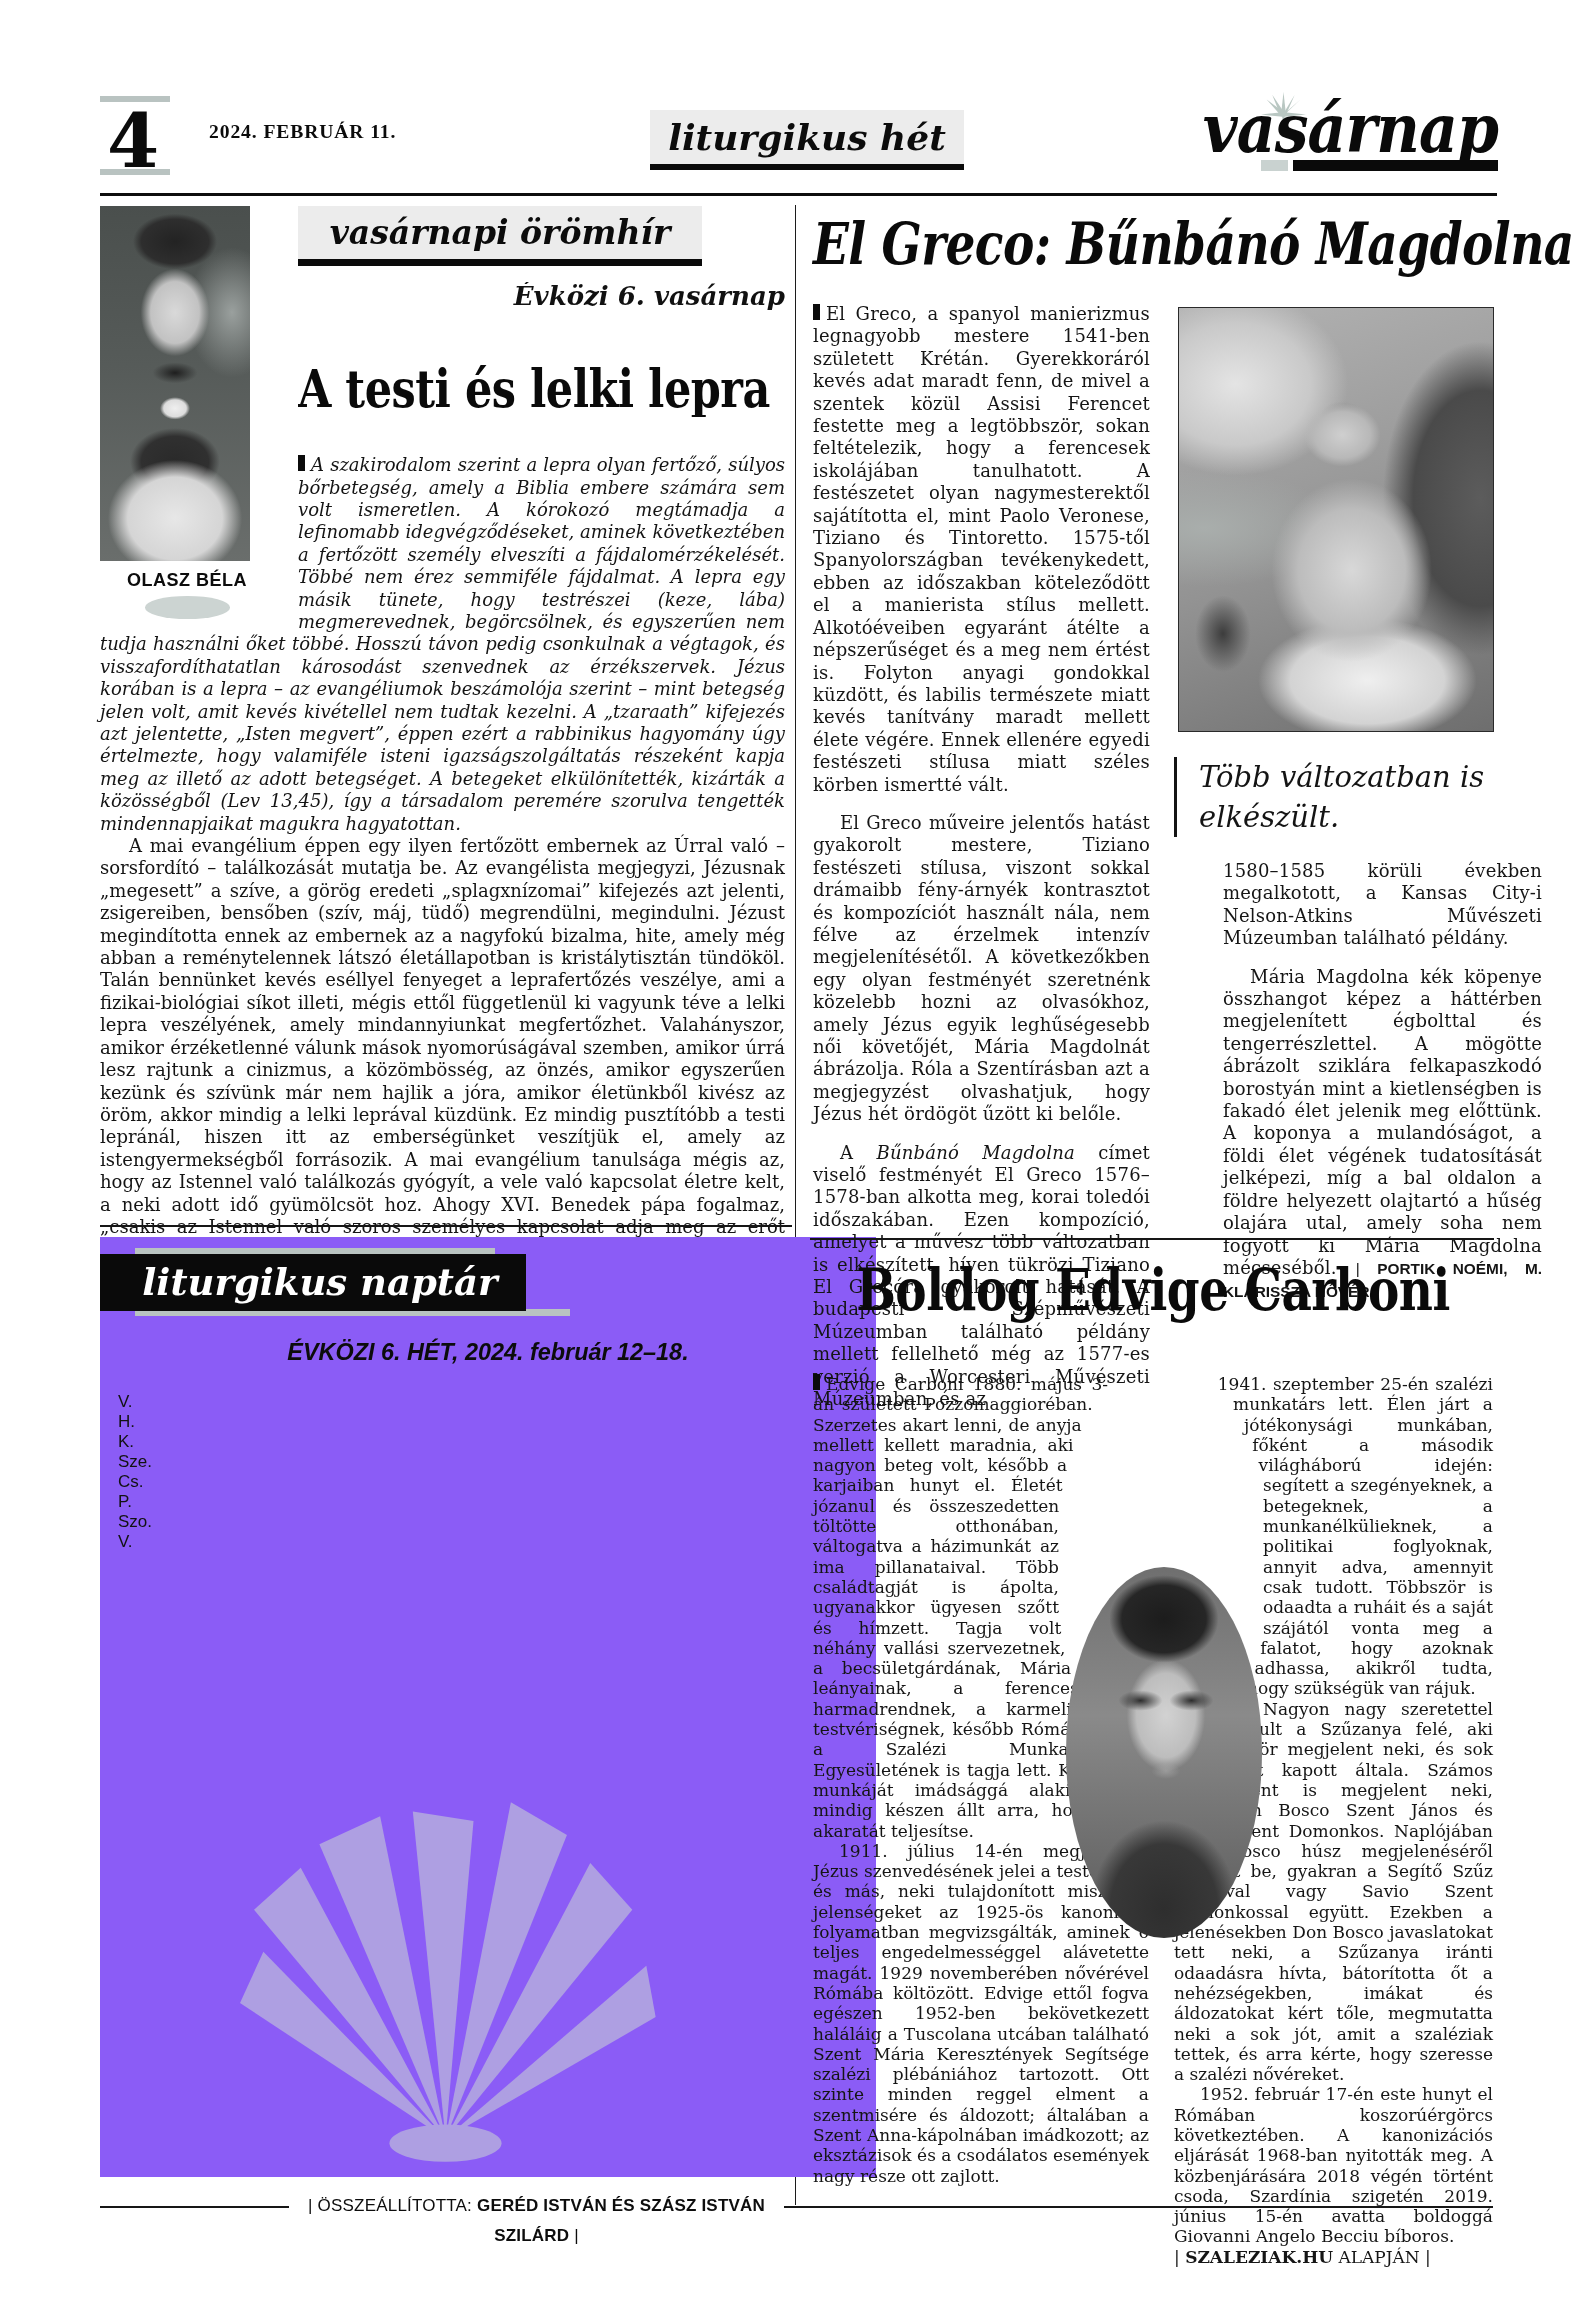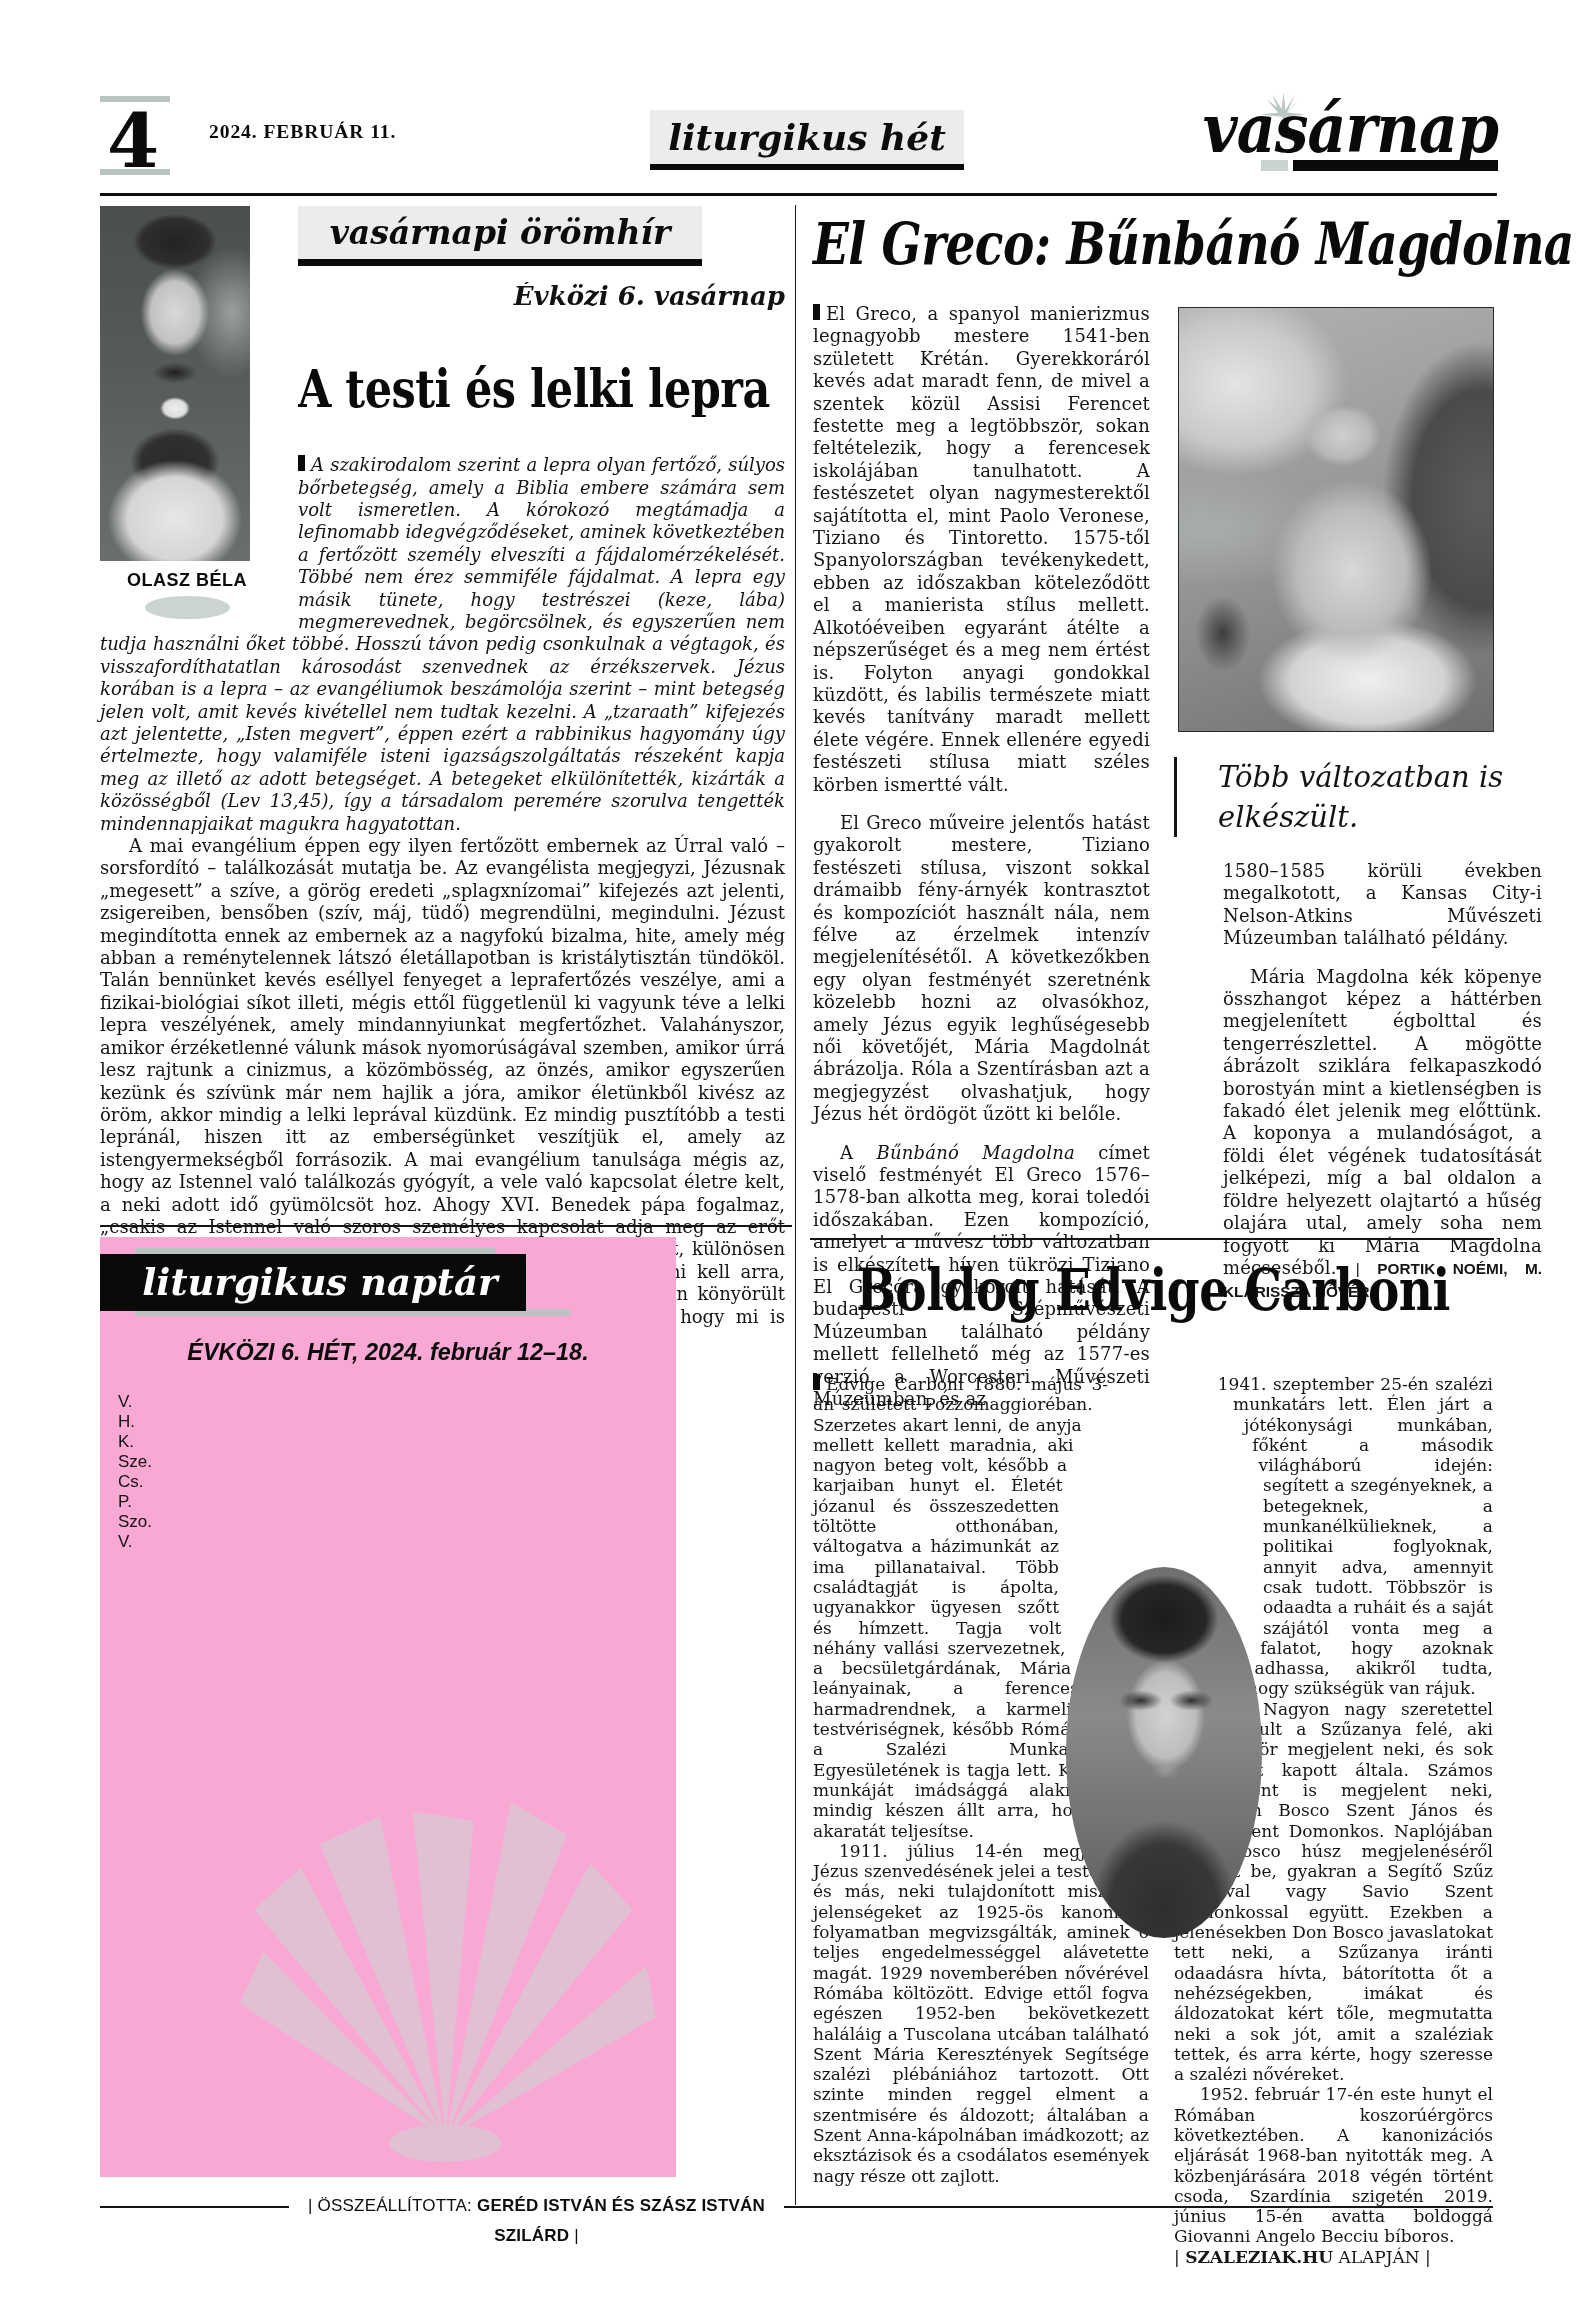--- a/index.html
+++ b/index.html
@@ -39,21 +39,21 @@
   .banner span{font:700 italic 33px/53px "DejaVu Serif",serif;font-style:italic;color:#0b0b0b;}
   .subkicker{overflow:hidden;margin-top:16px;text-align:right;font:700 italic 26px/28px "DejaVu Serif",serif;font-style:italic;}
   .headline1{overflow:hidden;margin-top:62px;font:700 43px/1.05 "DejaVu Serif",serif;color:#0a0a0a;
              transform:scaleY(1.22);transform-origin:left bottom;letter-spacing:-0.5px;}
   .article-left p{margin:0;text-align:justify;font:400 18px/22.4px "DejaVu Serif",serif;color:#141414;}
   .article-left p.first{margin-top:37px;font-style:italic;}
   .article-left p.indent{text-indent:29px;}
   .leadbar{display:inline-block;width:6.5px;height:16px;background:#0b0b0b;margin-right:6.5px;}
   
   .section-rule-left{position:absolute;left:100px;top:1225px;width:692px;height:1.9px;background:#161616;}
-  .cal-panel{position:absolute;left:100px;top:1237px;width:576px;height:940px;background:#f9a8d4;overflow:hidden;}
+  .cal-panel{position:absolute;left:100px;top:1237px;width:776px;height:940px;background:#8b5cf6;overflow:hidden;}
   .cal-bar-top{position:absolute;left:35px;top:11.2px;width:360px;height:6.5px;background:#b9c3c1;}
   .cal-bar-bot{position:absolute;left:35px;top:72px;width:435px;height:6.5px;background:#b9c3c1;}
   .cal-head{position:absolute;left:-3.7px;top:17px;width:430px;height:57px;background:#0a0a0a;}
   .cal-head span{font:700 italic 37px/57px "DejaVu Serif",serif;font-style:italic;color:#fff;padding-left:46px;}
   .cal-week{position:absolute;left:0;top:102px;width:100%;text-align:center;
             font:700 italic 23.4px/26px "Liberation Sans",sans-serif;color:#0c0c0c;}
   .cal-list{position:absolute;left:18px;top:155px;width:622px;}
   .cal-entry{display:flex;align-items:flex-start;}
   .cal-day{flex:none;width:47px;font:400 17px/20px "Liberation Sans",sans-serif;color:#121212;}
   .cal-body{flex:1;}
@@ -75,21 +75,21 @@
       radial-gradient(ellipse 51px 42px at 52% 30%, #cfcfcf 0%, #b8b8b8 55%, rgba(0,0,0,0) 75%),
       radial-gradient(ellipse 28px 21px at 52% 26%, #8d8d8d 0%, rgba(0,0,0,0) 80%),
       radial-gradient(ellipse 107px 122px at 55% 62%, #d8d8d8 0%, #bcbcbc 50%, rgba(0,0,0,0) 75%),
       radial-gradient(ellipse 140px 79px at 60% 88%, #efefef 0%, #d3d3d3 55%, rgba(0,0,0,0) 78%),
       radial-gradient(circle 26px at 58% 80%, #6f6f6f 0%, #565656 60%, rgba(0,0,0,0) 100%),
       radial-gradient(ellipse 37px 51px at 14% 77%, #3c3c3c 0%, rgba(0,0,0,0) 75%),
       radial-gradient(ellipse 122px 196px at 96% 45%, #5c5c5c 0%, #4a4a4a 55%, rgba(0,0,0,0) 80%),
       radial-gradient(ellipse 150px 122px at 18% 18%, #e4e4e4 0%, #c9c9c9 50%, rgba(0,0,0,0) 75%),
       radial-gradient(ellipse 196px 84px at 8% 52%, #a9aeac 0%, rgba(0,0,0,0) 70%),
       linear-gradient(160deg,#b3b3b3 0%,#939393 55%,#6e6e6e 100%);}
-  .pullquote{position:absolute;left:1174px;top:757px;width:299px;border-left:3.7px solid #141414;padding-left:41px;
+  .pullquote{position:absolute;left:1174px;top:757px;width:299px;border-left:3.7px solid #141414;padding-left:22px;
              font:400 italic 29px/40px "DejaVu Serif",serif;font-style:italic;color:#141414;}
   .credit{font-family:"Liberation Sans",sans-serif;font-size:15.4px;letter-spacing:0;}
   .credit b{font-weight:700;}
   .section-rule-right{position:absolute;left:810px;top:1238px;width:684px;height:1.9px;background:#161616;}
   
   .cb-title{position:absolute;left:813px;top:1258px;width:680px;text-align:center;
             font:700 47px/1.15 "DejaVu Serif",serif;color:#0a0a0a;
             transform:scaleY(1.22);transform-origin:center top;letter-spacing:-0.5px;white-space:nowrap;}
   .cb-col1{position:absolute;left:813px;top:1374px;width:336px;}
   .cb-col2{position:absolute;left:1174px;top:1374px;width:319px;}

